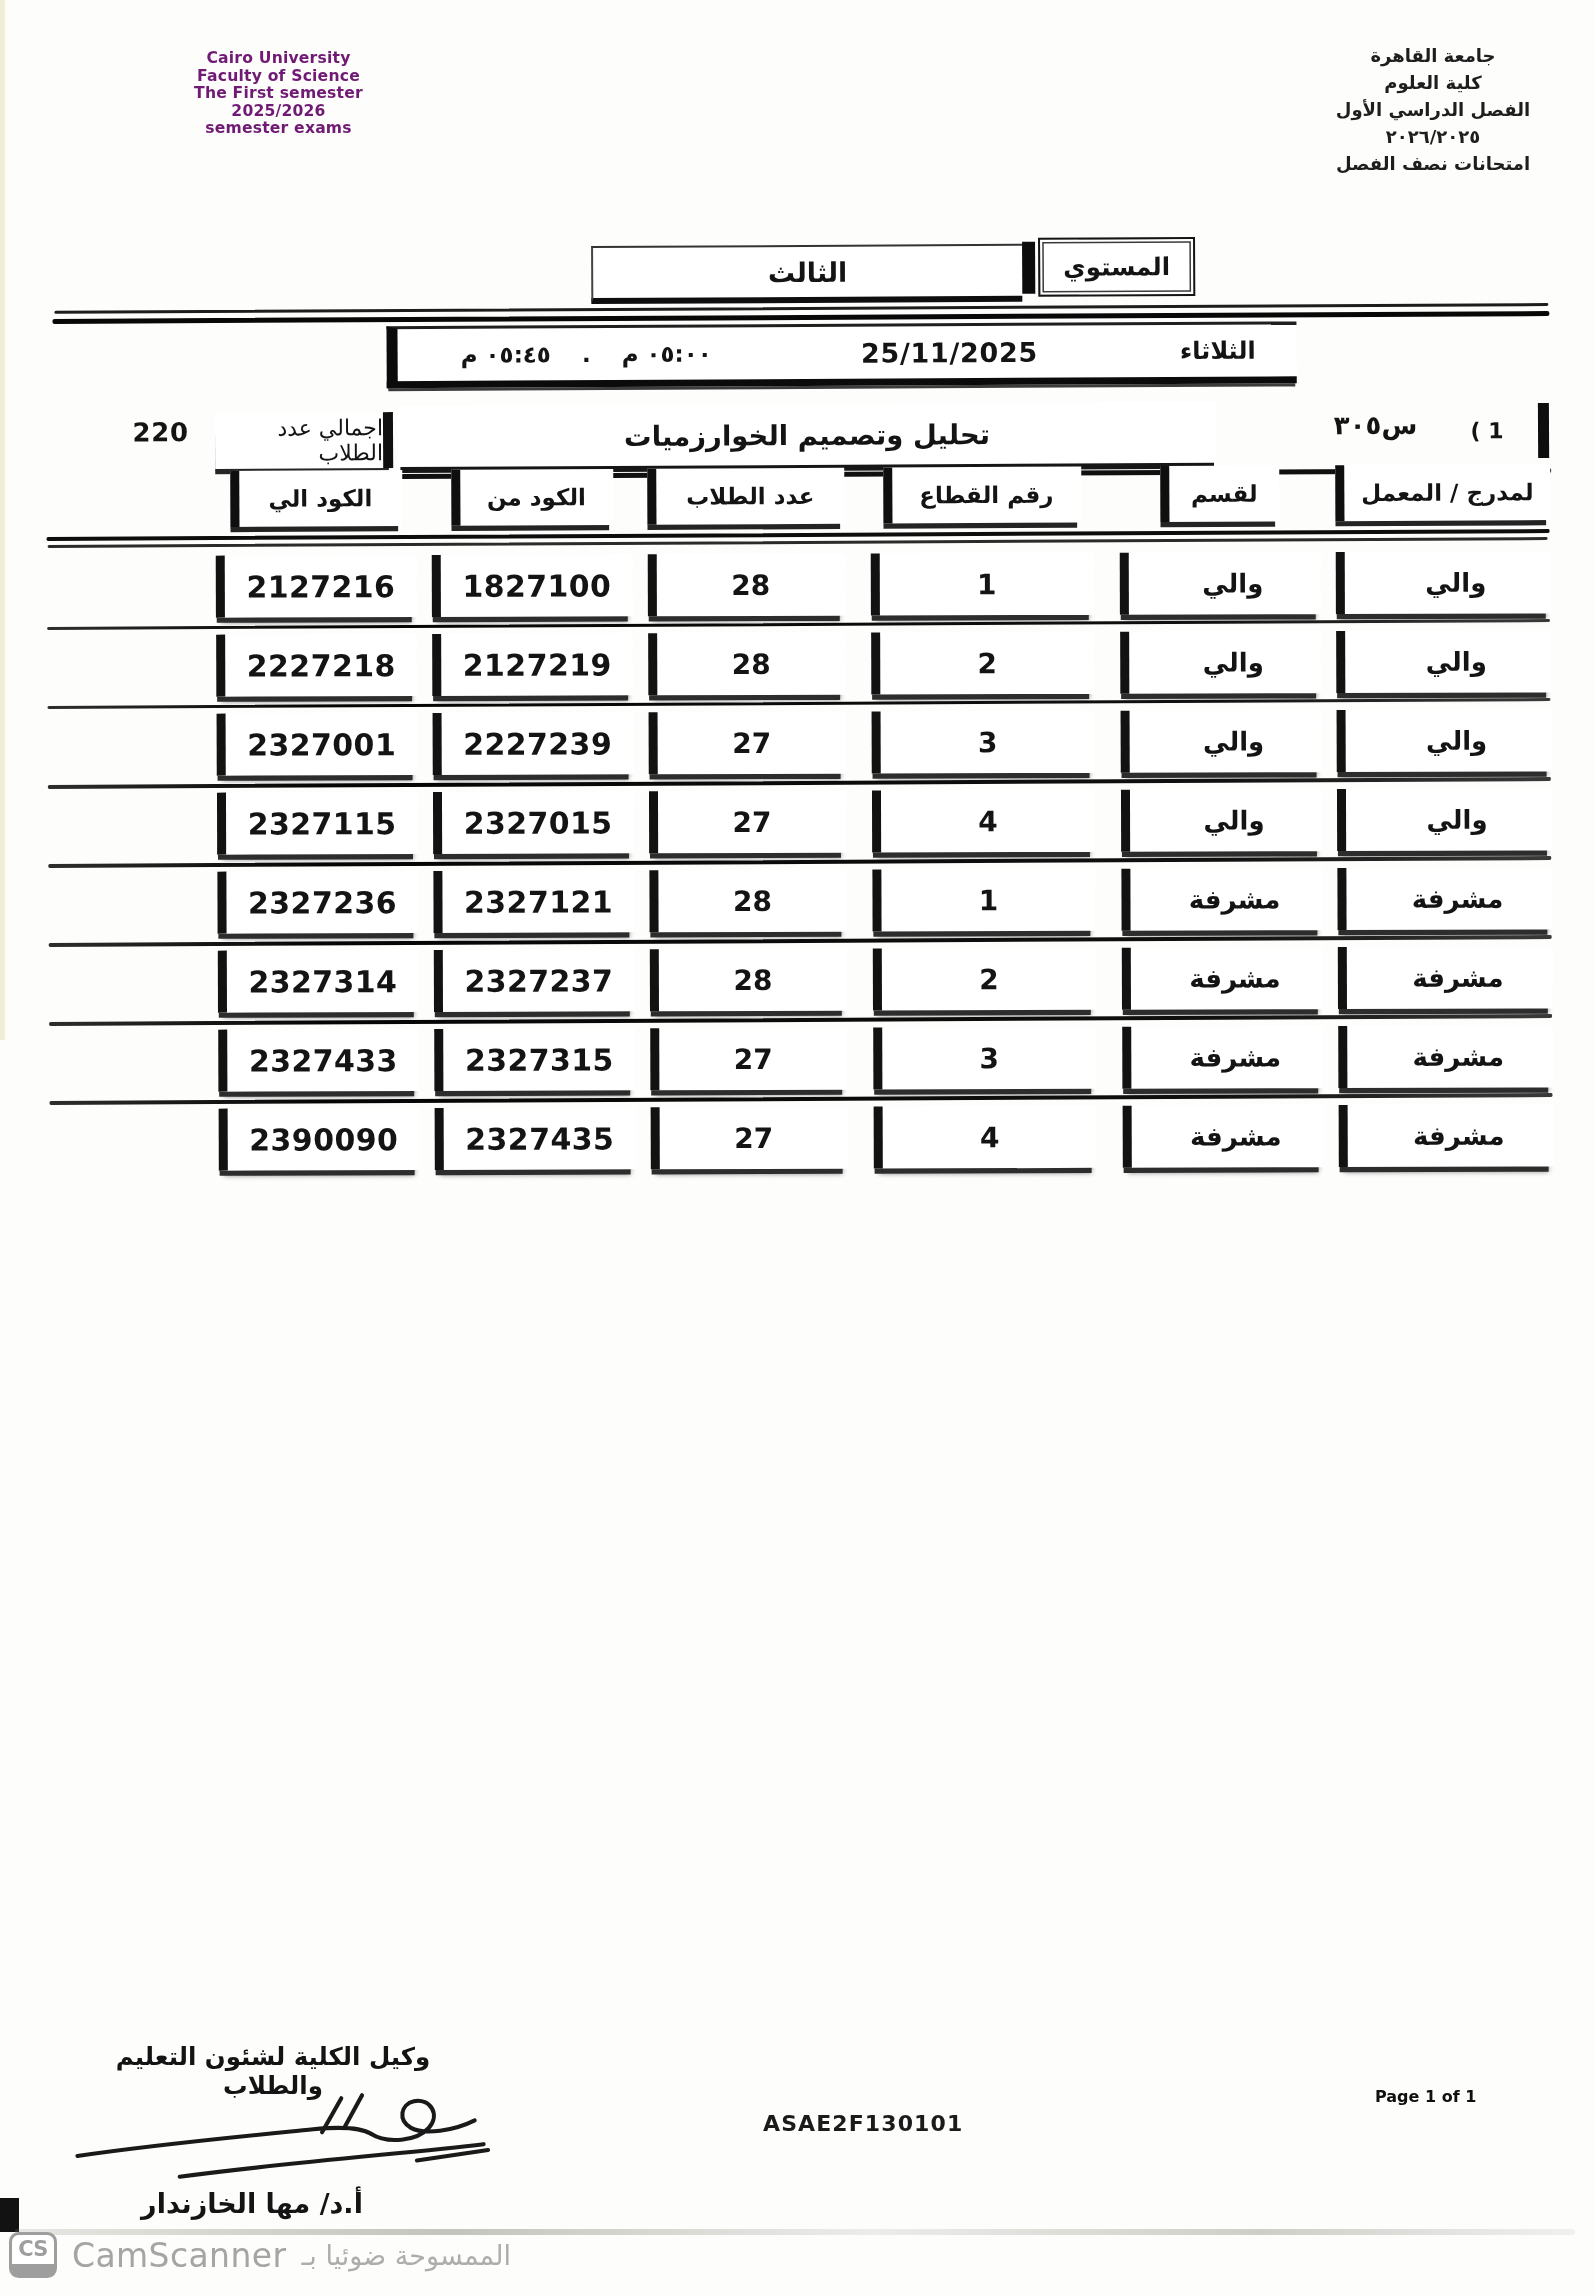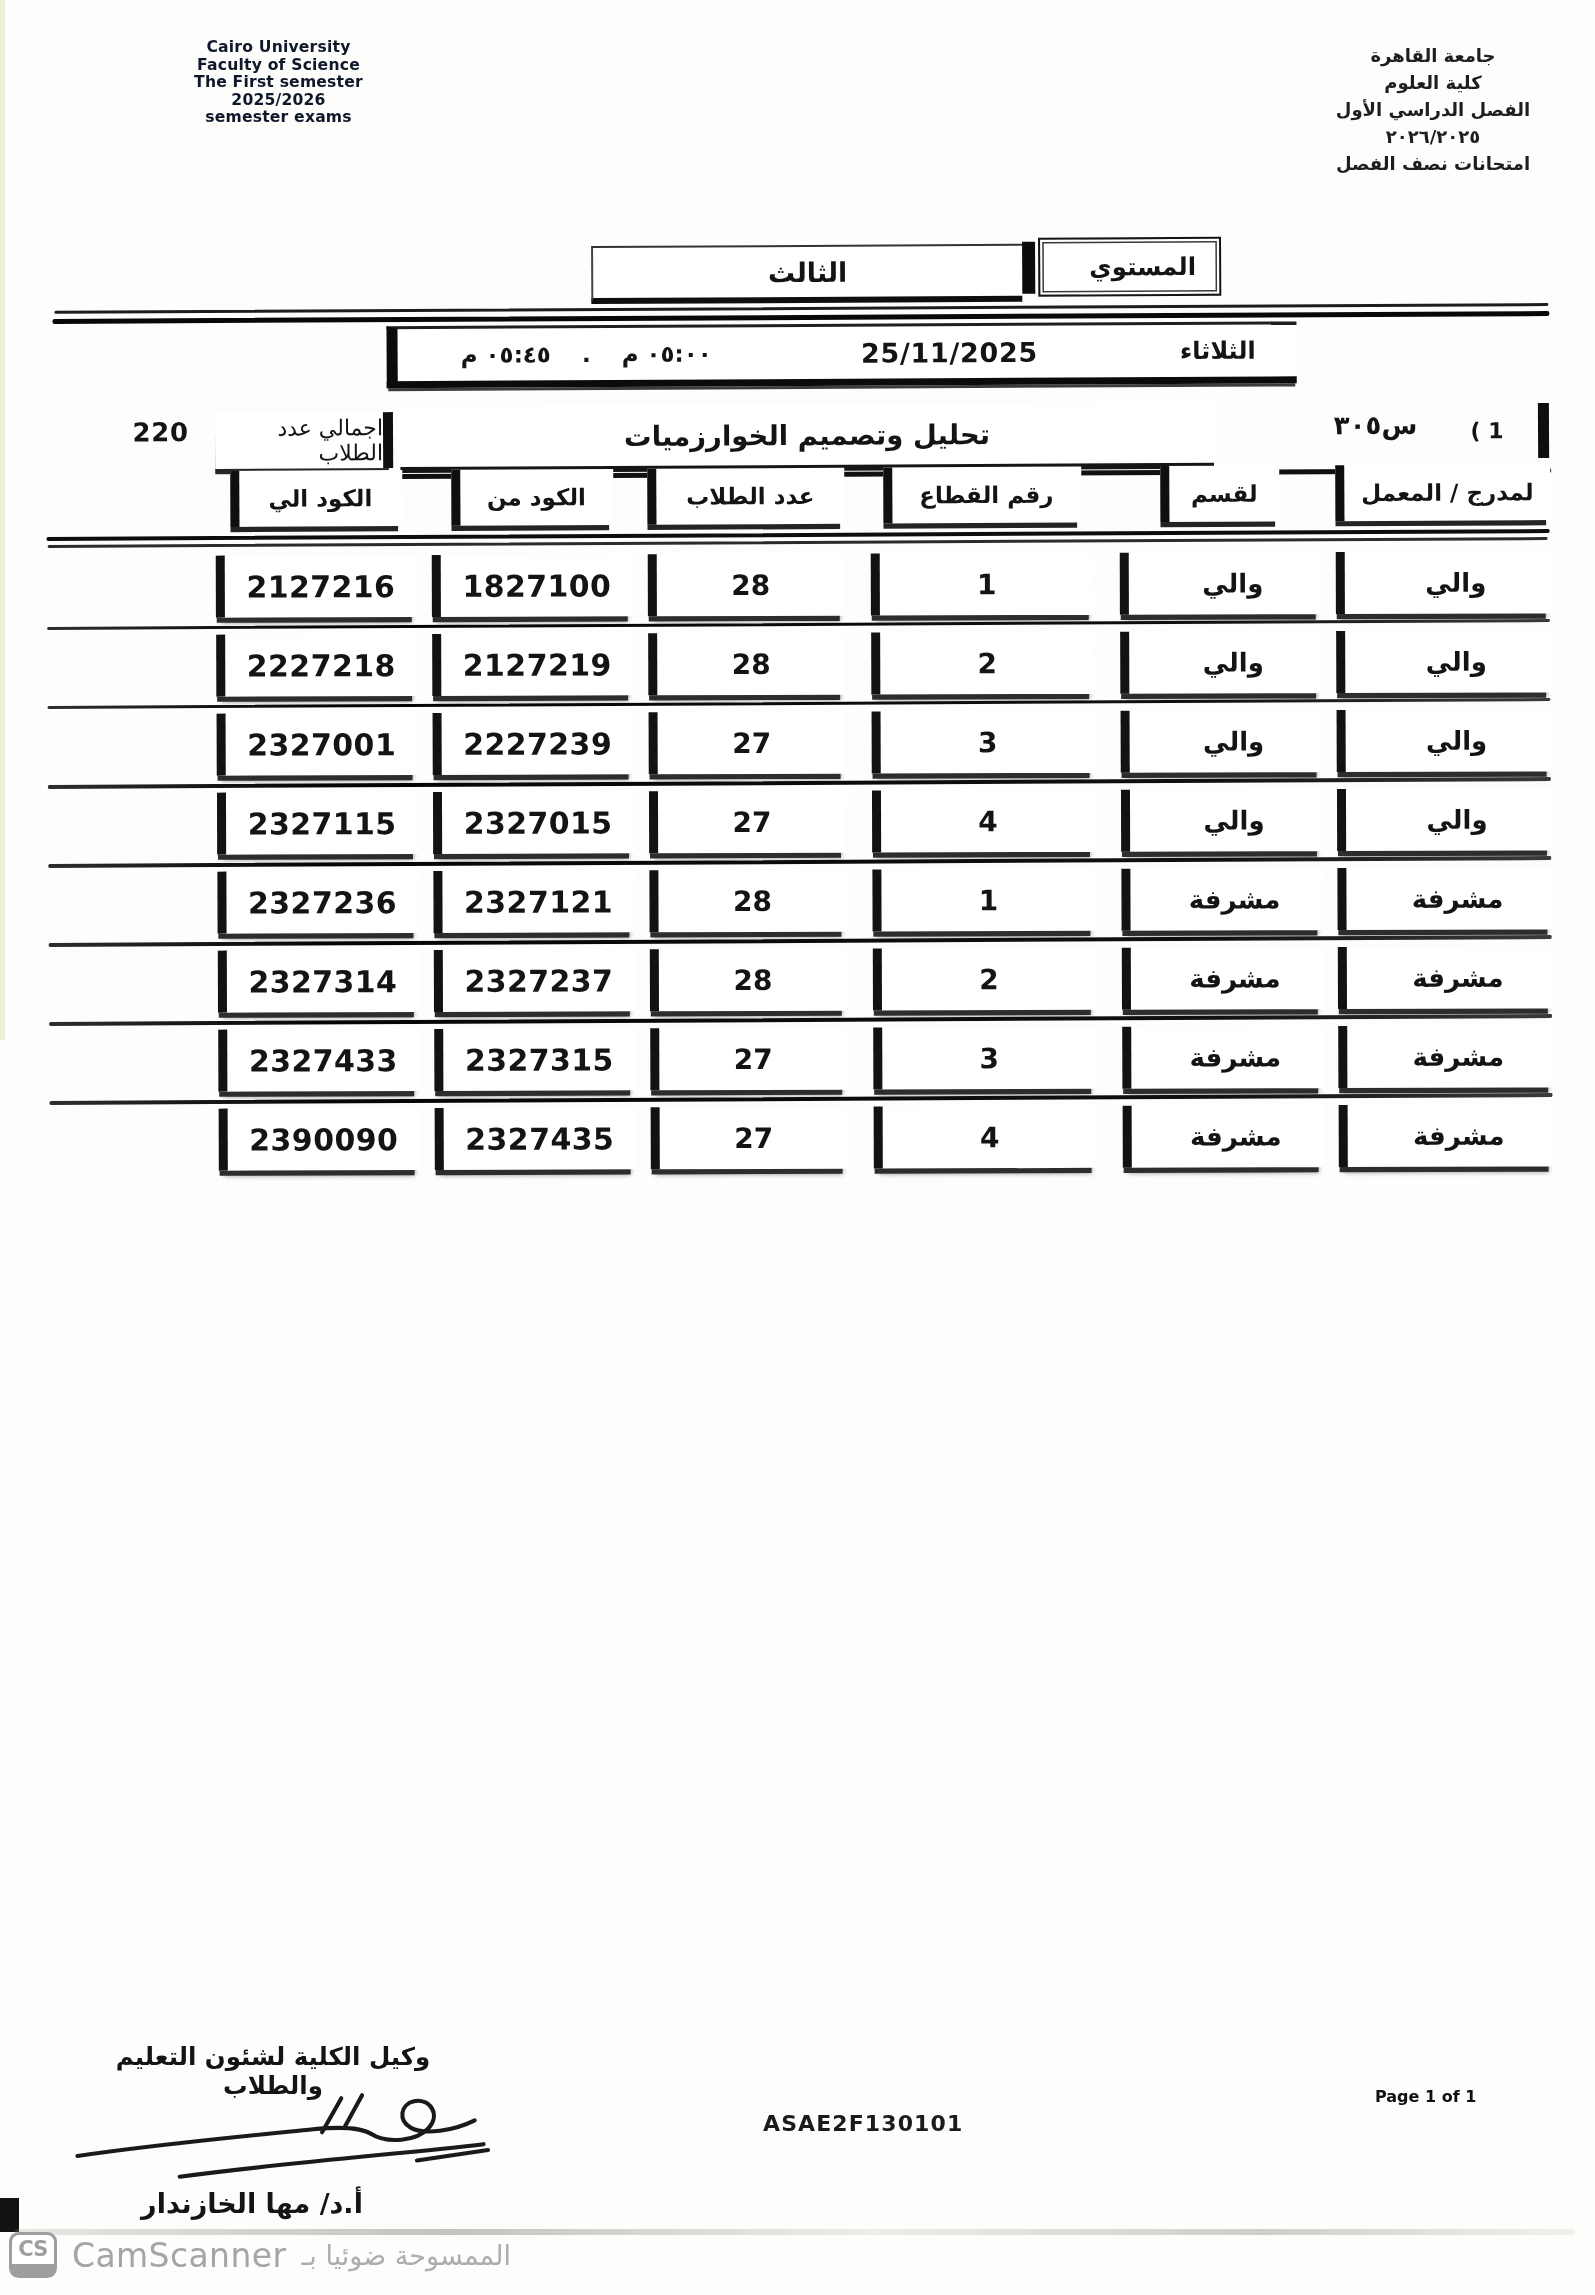--- a/index.html
+++ b/index.html
@@ -6,35 +6,35 @@
   .page{
     position:relative; width:1595px; height:2295px; background:#fdfdfb;
     overflow:hidden; font-family:"DejaVu Sans", sans-serif; color:#141414;
   }
   
   .edge-strip{position:absolute;left:0;top:0;width:5.2px;height:1040px;background:#e3e4bb;opacity:.55;}
   .black-notch{position:absolute;left:0;top:2198px;width:19.3px;height:34px;background:#121212;}
   .smudge{position:absolute;left:15px;top:2229px;width:1560px;height:6px;border-radius:3px;
     background:linear-gradient(90deg,rgba(150,150,138,.22),rgba(110,110,100,.40) 28%,rgba(160,160,148,.18) 55%,rgba(130,130,120,.38) 80%,rgba(170,170,160,.15));}
   
-  .eng-header{position:absolute;left:167px;top:39px;width:223px;text-align:center;
-    font-size:15.6px;line-height:17.5px;font-weight:700;color:#0f172a;letter-spacing:0.2px;}
+  .eng-header{position:absolute;left:167px;top:50px;width:223px;text-align:center;
+    font-size:15.6px;line-height:17.5px;font-weight:700;color:#701a75;letter-spacing:0.2px;}
   .ar-header{position:absolute;right:43px;top:42px;width:238px;text-align:center;direction:rtl;
     font-size:18px;line-height:27px;font-weight:700;color:#1e1e1e;}
   
   .sheet-body{position:absolute;left:30px;top:236px;width:1536px;height:965px;
     transform:rotate(-0.3deg);transform-origin:765px 0;}
   .level-strip{position:absolute;left:0;top:0;width:100%;height:68px;}
   .level-value{position:absolute;left:561px;top:9px;width:429px;height:50px;background:#fff;
     border-top:2.2px solid #333;border-left:2.2px solid #444;border-bottom:6.7px solid #0e0e0e;
     display:flex;align-items:center;justify-content:center;font-size:27px;font-weight:700;}
   .level-bar{position:absolute;left:992px;top:7.4px;width:12.6px;height:52px;background:#0c0c0c;}
   .level-label{position:absolute;left:1008px;top:3px;width:153px;height:55px;background:#fff;
     border:2.2px solid #141414;box-shadow:inset 0 0 0 2.2px #fff, inset 0 0 0 3.7px #3a3a3a;
-    display:flex;align-items:center;justify-content:center;font-size:24.5px;font-weight:700;direction:rtl;padding-left:26px;}
+    display:flex;align-items:center;justify-content:center;font-size:24.5px;font-weight:700;direction:rtl;}
   .longline1{position:absolute;left:24px;top:71px;width:1494px;height:3px;background:#1d1d1d;border-radius:1.5px;}
   .longline2{position:absolute;left:22px;top:79px;width:1497px;height:4.5px;background:#080808;border-radius:2.2px;}
   .date-box{position:absolute;left:356px;top:88px;width:910px;height:62px;background:#fff;direction:rtl;
     border-top:3px solid #1f1f1f;border-bottom:7.4px solid #0b0b0b;border-left:11px solid #0b0b0b;
     display:flex;align-items:center;justify-content:space-between;padding:0 41px 0 63px;box-sizing:border-box;
     box-shadow:0 4.5px 0 -1.5px #3c3c3c;}
   .date-box .day{font-size:24px;font-weight:700;}
   .date-box .date{font-size:27px;font-weight:700;direction:ltr;unicode-bidi:isolate;letter-spacing:0.7px;margin-left:7px;}
   .times{display:flex;direction:rtl;gap:31px;font-size:23px;font-weight:700;}
   .course-strip{position:absolute;left:0;top:165px;width:100%;height:74px;}

